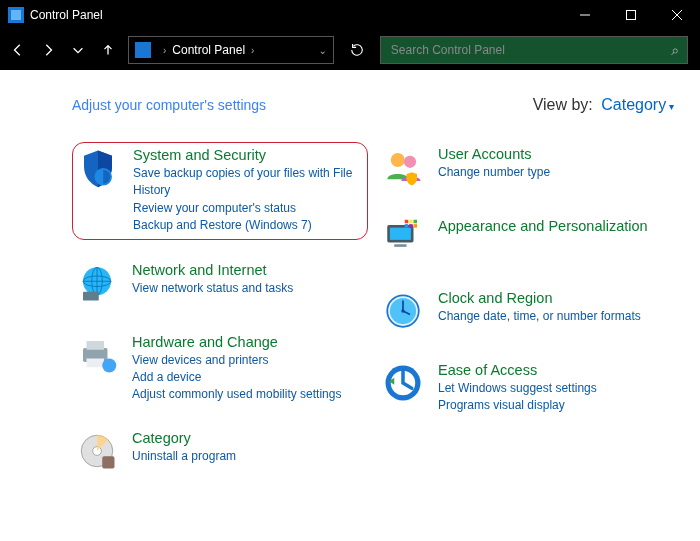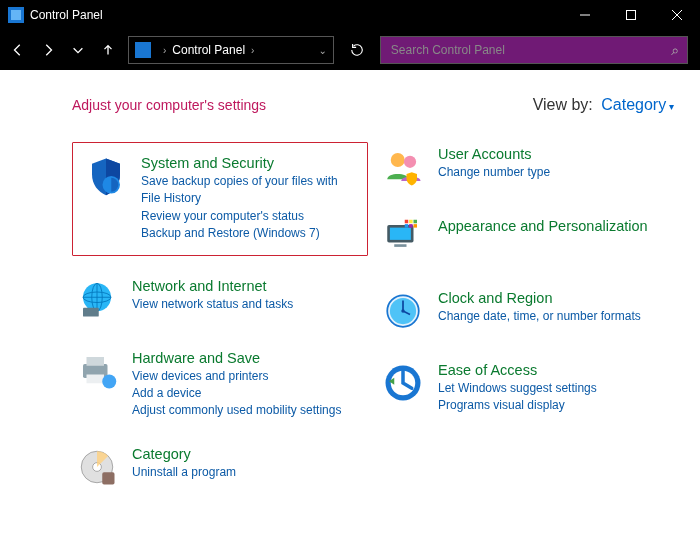--- a/index.html
+++ b/index.html
@@ -12,34 +12,34 @@
   .navbar { background: #000; height: 40px; display:flex;align-items:center;padding:0 4px; gap:2px;}
   .navbtn { width:28px; height:28px; display:flex;align-items:center;justify-content:center; color:#fff; }
   .navbtn svg { width:14px; height:14px; stroke:#fff; fill:none; stroke-width:1.5; }
   .addr { display:flex; align-items:center; background:#000; border:1px solid #555; height:28px; margin-left:4px; padding:0 6px; }
   .addr .cp-icon { width:16px;height:16px;background:#1976d2;display:inline-flex;align-items:center;justify-content:center;margin-right:6px; }
   .addr .crumb { color:#fff; font-size:12px; }
   .addr .chev { color:#aaa; margin:0 6px; font-size:10px; }
   .addr .spacer { width: 40px; }
   .addr .drop { color:#aaa; margin-left:18px; font-size:10px;}
   .refresh { width:30px;height:30px;display:flex;align-items:center;justify-content:center;color:#fff; margin:0 6px;}
-  .search { flex:1; background:#701a75; border:1px solid #555; height:28px; margin-right:8px; display:flex; align-items:center; padding:0 8px;}
+  .search { flex:1; background:#14532d; border:1px solid #555; height:28px; margin-right:8px; display:flex; align-items:center; padding:0 8px;}
   .search input { flex:1; background:transparent; border:none; color:#ccc; font-size:12px; outline:none;}
   .search input::placeholder { color:#888; }
   .search .sicon { color:#aaa; font-size:14px; }
   .content { padding: 26px 26px 10px 72px; height: calc(541px - 70px); overflow:hidden; }
   .headrow { display:flex; align-items:center; margin-bottom:28px; }
-  .headrow h1 { font-size:14px; color:#be185d; font-weight:400; margin:0; flex:1; }
+  .headrow h1 { font-size:14px; color:#3b82f6; font-weight:400; margin:0; flex:1; }
   .viewby { font-size:16px; color:#333; }
   .viewby a { color:#0066cc; text-decoration:none; margin-left:4px;}
   .viewby a::after { content:" ▾"; font-size:10px;}
   .cols { display:flex; gap:10px; }
   .col { flex:1; }
   .cat { display:flex; gap:12px; margin-bottom:18px; padding:4px; }
-  .cat.hl { border:1px solid #c23; padding:12px; border-radius:1px;}
+  .cat.hl { border:1px solid #c23; padding:4px; border-radius:12px;}
   .cat .ic { width:44px; flex-shrink:0; }
   .cat .ic svg { width:42px; height:42px; }
   .cat .txt { font-size:12px; }
   .cat .txt .title { color:#0a7a2f; font-size:14.5px; display:block; margin-bottom:2px; cursor:pointer;}
   .cat .txt .lnk { color:#0c5aa6; display:block; line-height:1.45; cursor:pointer;}
 </style>
 </head>
 <body>
 
 <div class="titlebar">
@@ -155,21 +155,21 @@
       </div>
 
       <div class="cat">
         <div class="ic"><svg viewBox="0 0 48 48">
               <rect x="8" y="16" width="28" height="16" rx="2" fill="#90a4ae"></rect>
               <rect x="12" y="8" width="20" height="10" fill="#cfd8dc"></rect>
               <rect x="12" y="28" width="20" height="10" fill="#eceff1"></rect>
               <circle cx="38" cy="36" r="8" fill="#42a5f5"></circle>
             </svg></div>
         <div class="txt">
-          <span class="title">Hardware and Save</span>
+          <span class="title">Hardware and Change</span>
           <span class="lnk">View devices and printers</span>
           <span class="lnk">Add a device</span>
           <span class="lnk">Adjust commonly used mobility settings</span>
         </div>
       </div>
 
       <div class="cat">
         <div class="ic"><svg viewBox="0 0 48 48">
               <circle cx="24" cy="24" r="18" fill="#e0e0e0" stroke="#9e9e9e"></circle>
               <circle cx="24" cy="24" r="5" fill="#fff" stroke="#9e9e9e"></circle>

